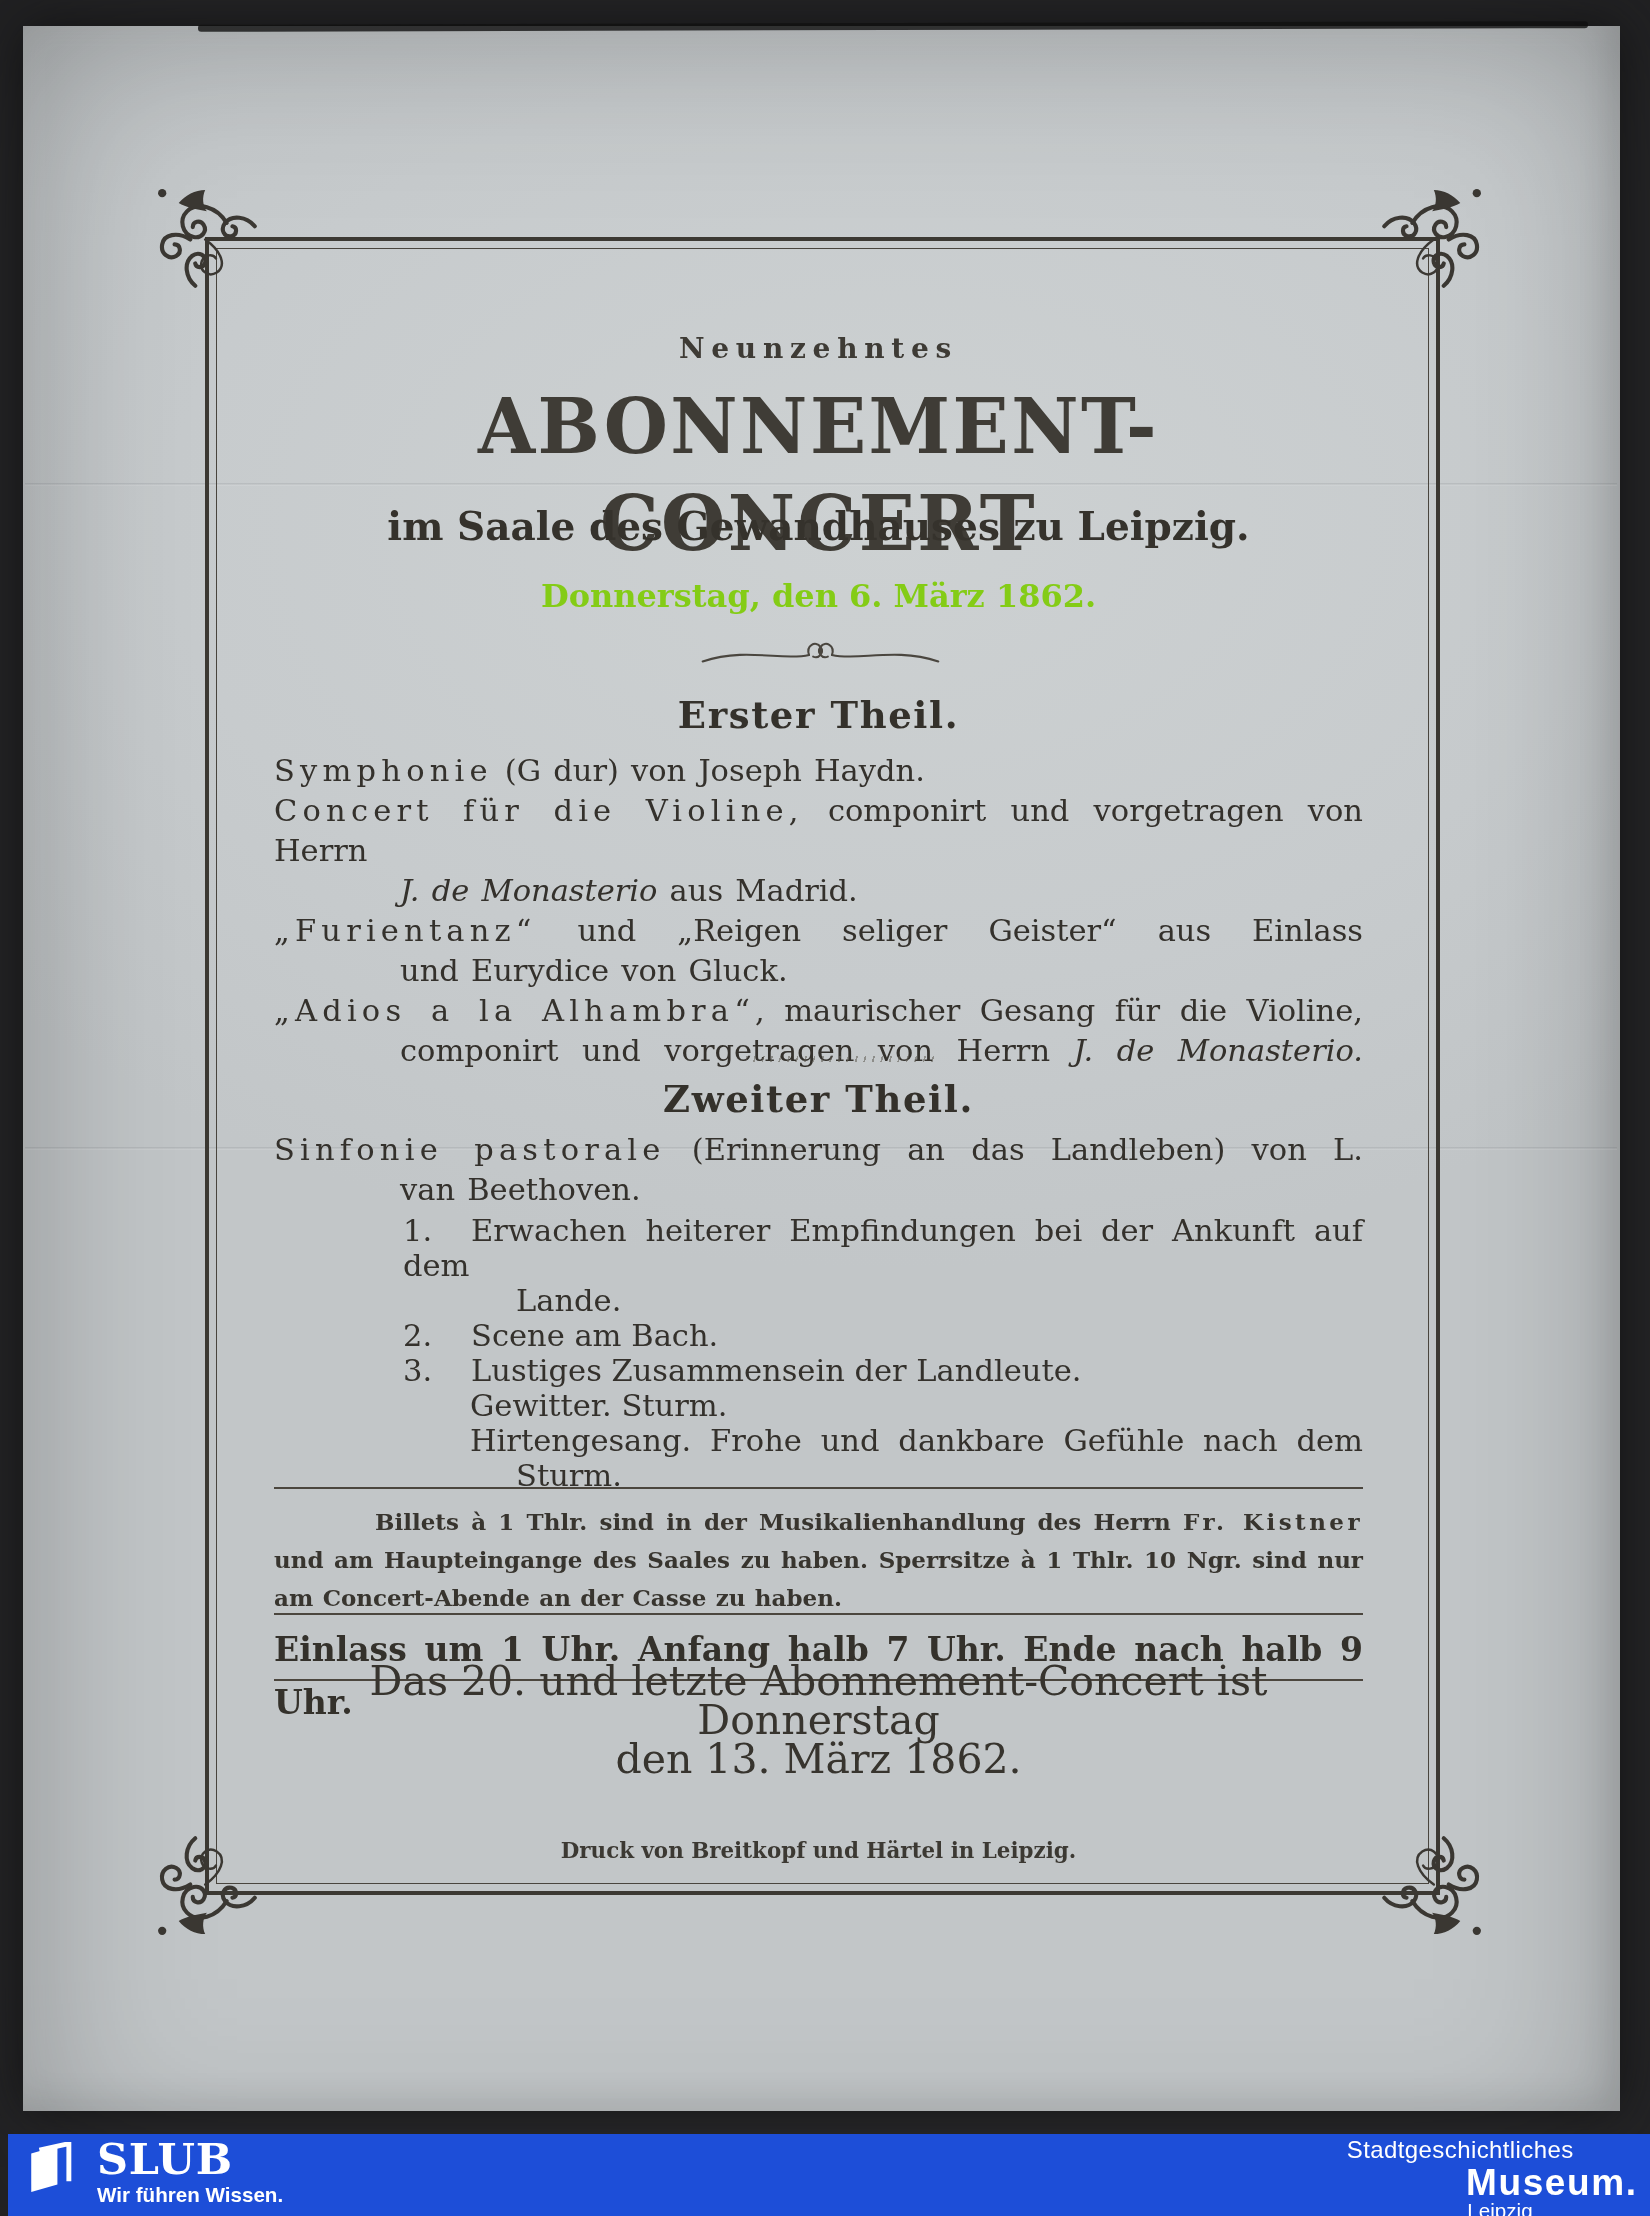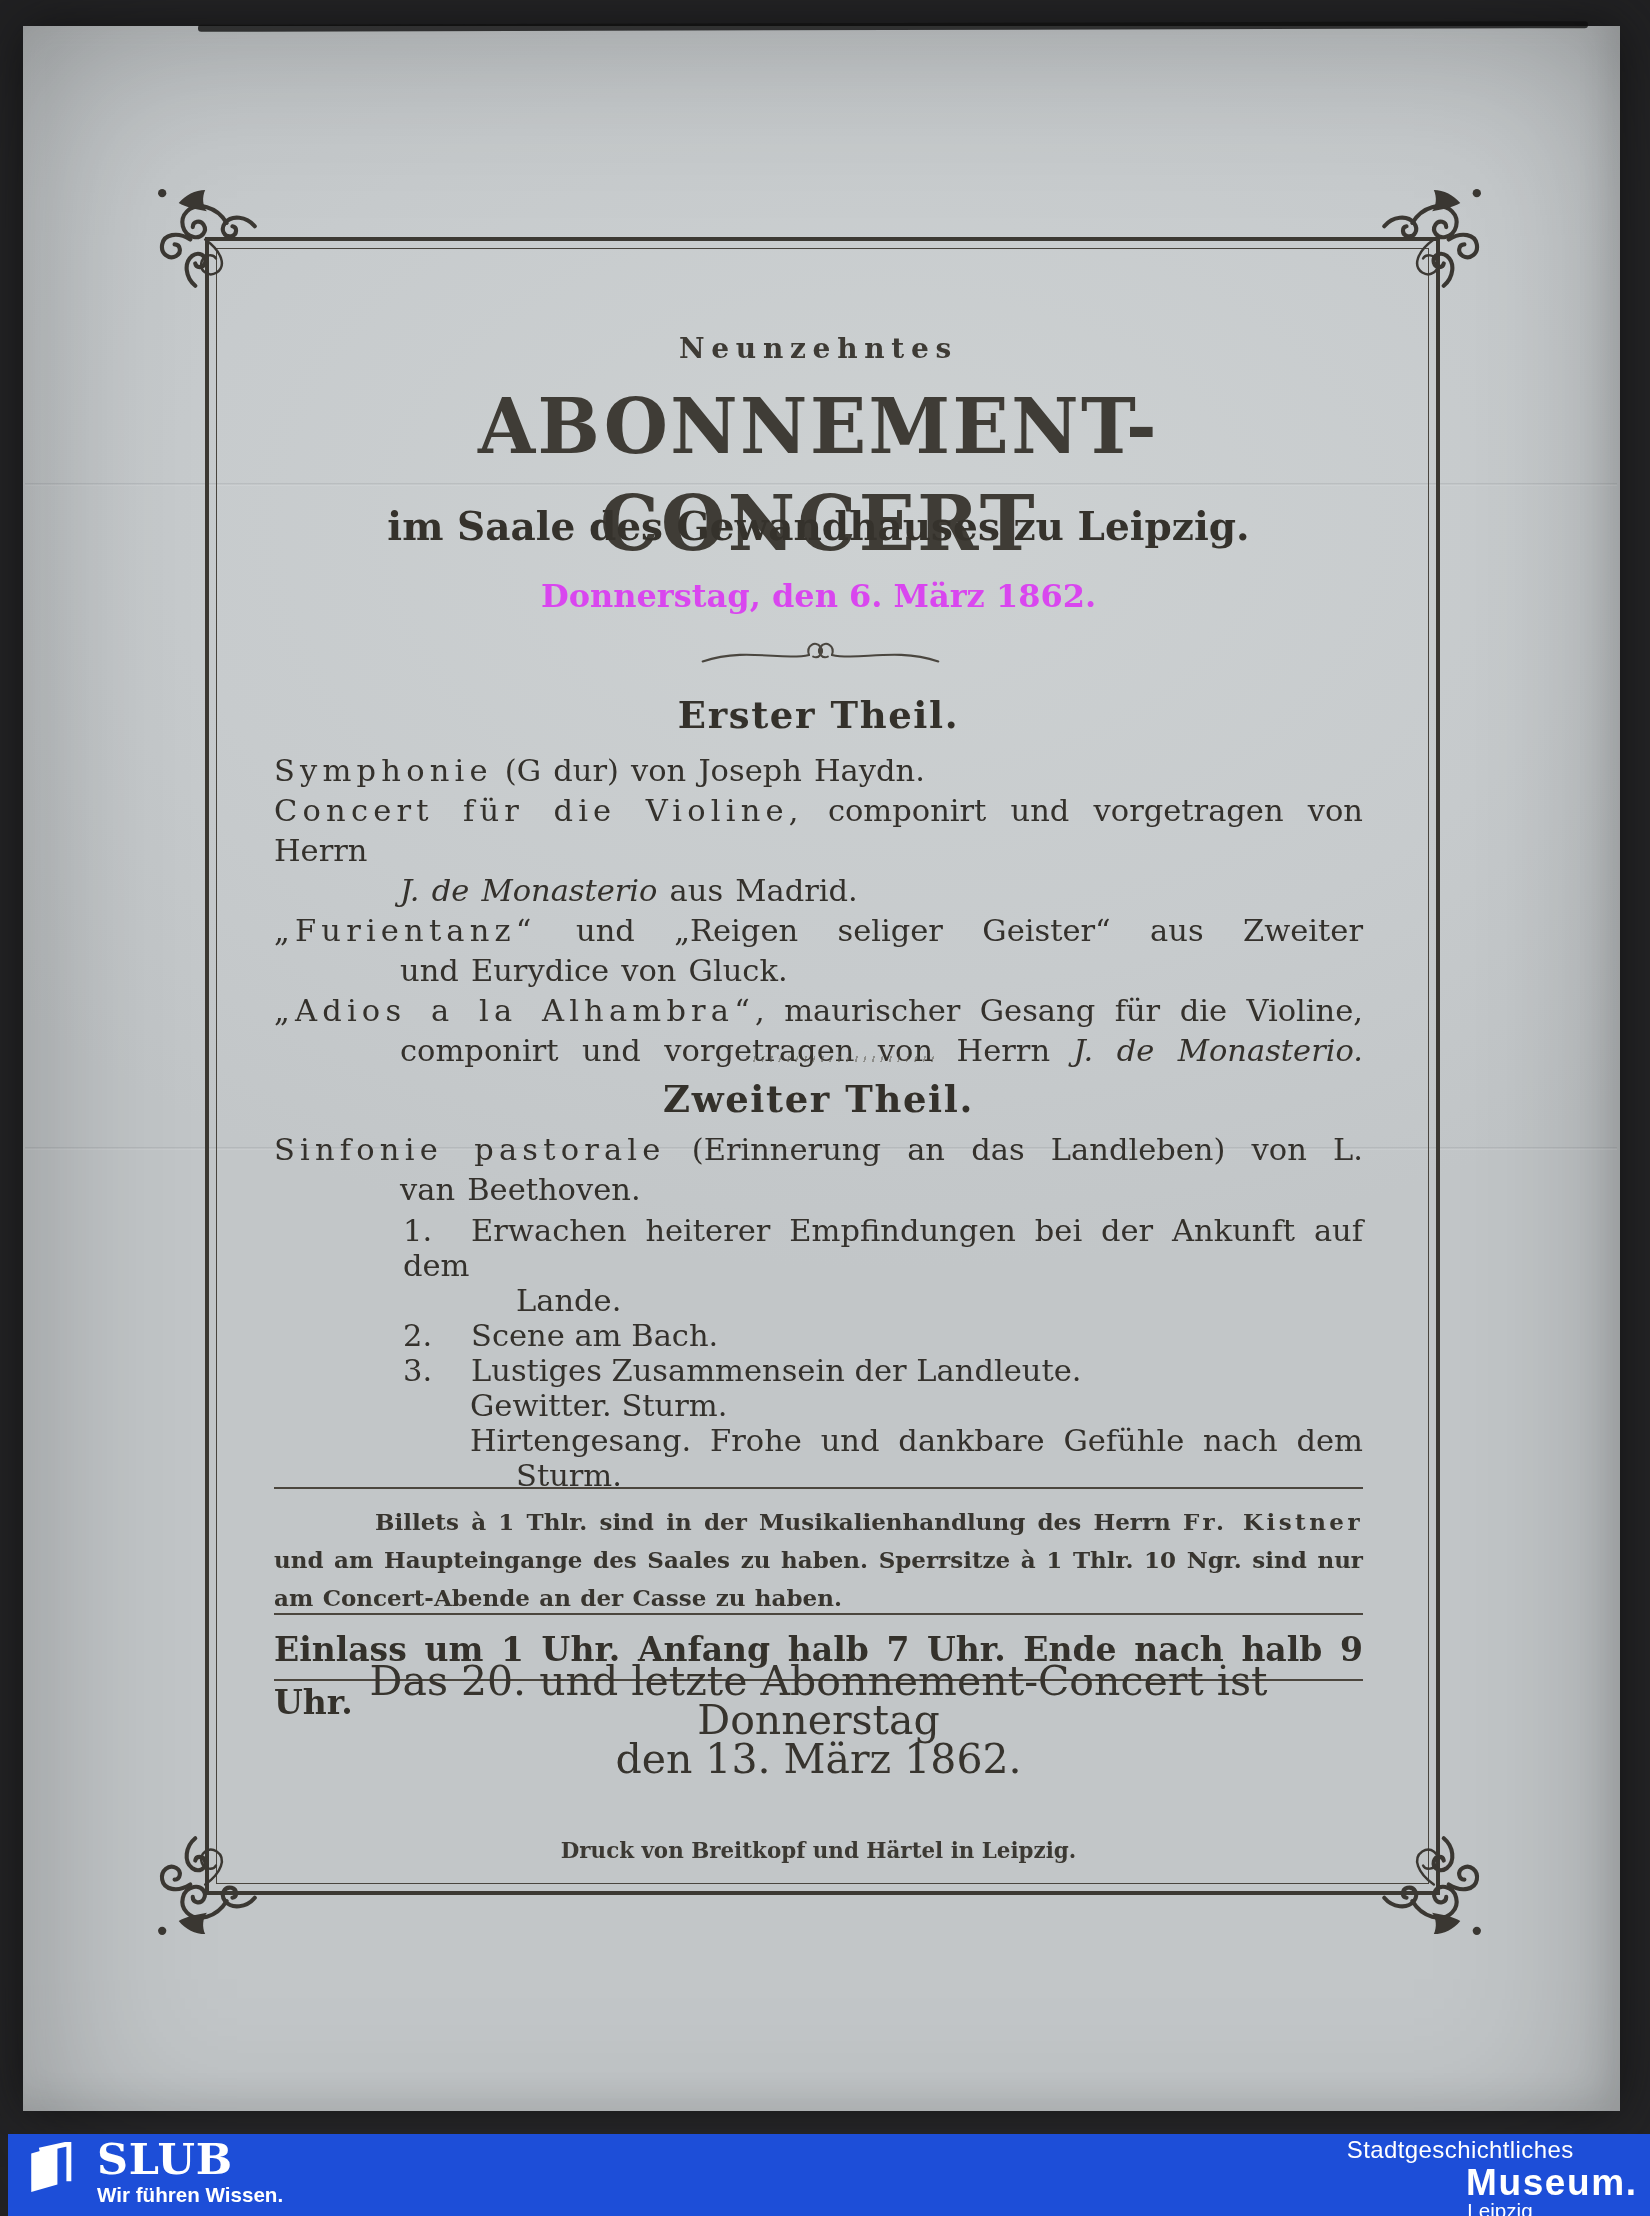--- a/index.html
+++ b/index.html
@@ -20,21 +20,21 @@
   .frame-inner{position:absolute;inset:6.6px;border:1.6px solid #49453e;}
   .orn{position:absolute;width:124px;height:124px;}
   .orn.tr{transform:scaleX(-1);} .orn.bl{transform:scaleY(-1);} .orn.br{transform:scale(-1,-1);}
   
   .blk{position:absolute;left:274px;width:1089px;color:#34312c;}
   .center{text-align:center;}
   .series{top:332px;font-size:28px;font-weight:700;letter-spacing:.24em;color:#3e3b35;}
   .title{top:378px;font-size:76px;font-weight:700;letter-spacing:2.5px;line-height:97px;color:#3f3c36;
          transform:scaleX(.97);}
   .venue{top:503px;font-size:39px;font-weight:700;color:#35322c;}
-  .date{top:577px;font-size:32px;font-weight:700;color:#d946ef;}
+  .date{top:577px;font-size:32px;font-weight:700;color:#84cc16;}
   .flourish{position:absolute;left:697px;top:637px;width:247px;height:36px;}
   .h-part{font-size:37px;font-weight:700;letter-spacing:1.6px;color:#34312b;}
   .h1{top:693px;} .h2{top:1077px;}
   .prog{line-height:40px;font-size:30.5px;word-spacing:.08em;}
   .prog1{top:751px;} .prog2{top:1130px;}
   .mov{top:1213px;line-height:35px;font-size:30.5px;}
   .hang{padding-left:126px;}
   .j{text-align:justify;text-align-last:justify;text-justify:inter-word;}
   .sperr{letter-spacing:.17em;}
   .it{font-style:italic;}
@@ -140,21 +140,21 @@
     </g>
     <circle cx="150" cy="17" r="3" fill="#4a463f"></circle>
   </svg>
 
   <div class="blk center h-part h1">Erster Theil.</div>
 
   <div class="blk prog prog1">
     <div><span class="sperr">Symphonie</span><span> (G dur) von Joseph Haydn.</span></div>
     <div class="j"><span class="sperr">Concert für die Violine,</span><span> componirt und vorgetragen von Herrn</span></div>
     <div class="hang"><span class="it">J. de Monasterio</span><span> aus Madrid.</span></div>
-    <div class="j"><span class="sperr">„Furientanz“</span><span> und </span><span>„Reigen seliger Geister“</span><span> aus Zweiter</span></div>
+    <div class="j"><span class="sperr">„Furientanz“</span><span> und </span><span>„Reigen seliger Geister“</span><span> aus Einlass</span></div>
     <div class="hang">und Eurydice von Gluck.</div>
     <div class="j"><span class="sperr">„Adios a la Alhambra“</span><span>, maurischer Gesang für die Violine,</span></div>
     <div class="hang j"><span>componirt und vorgetragen von Herrn </span><span class="it">J. de Monasterio.</span></div>
   </div>
 
   <div class="dash-div"></div>
 
   <div class="blk center h-part h2">Zweiter Theil.</div>
 
   <div class="blk prog prog2">

